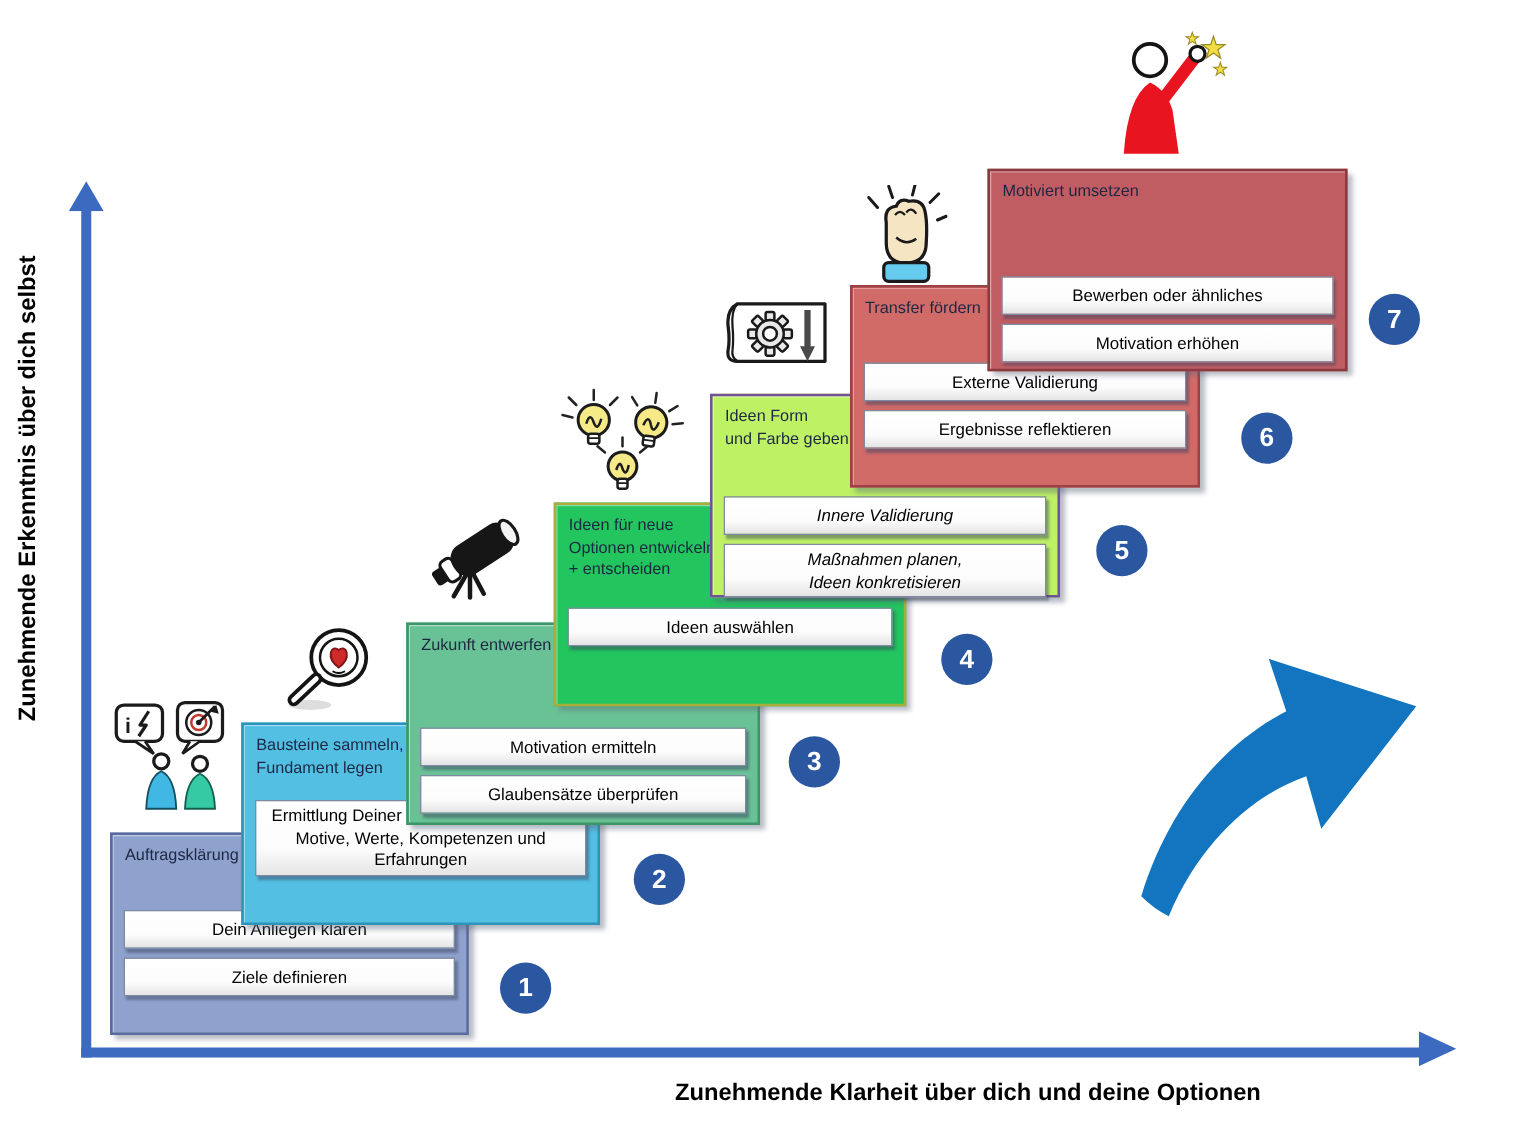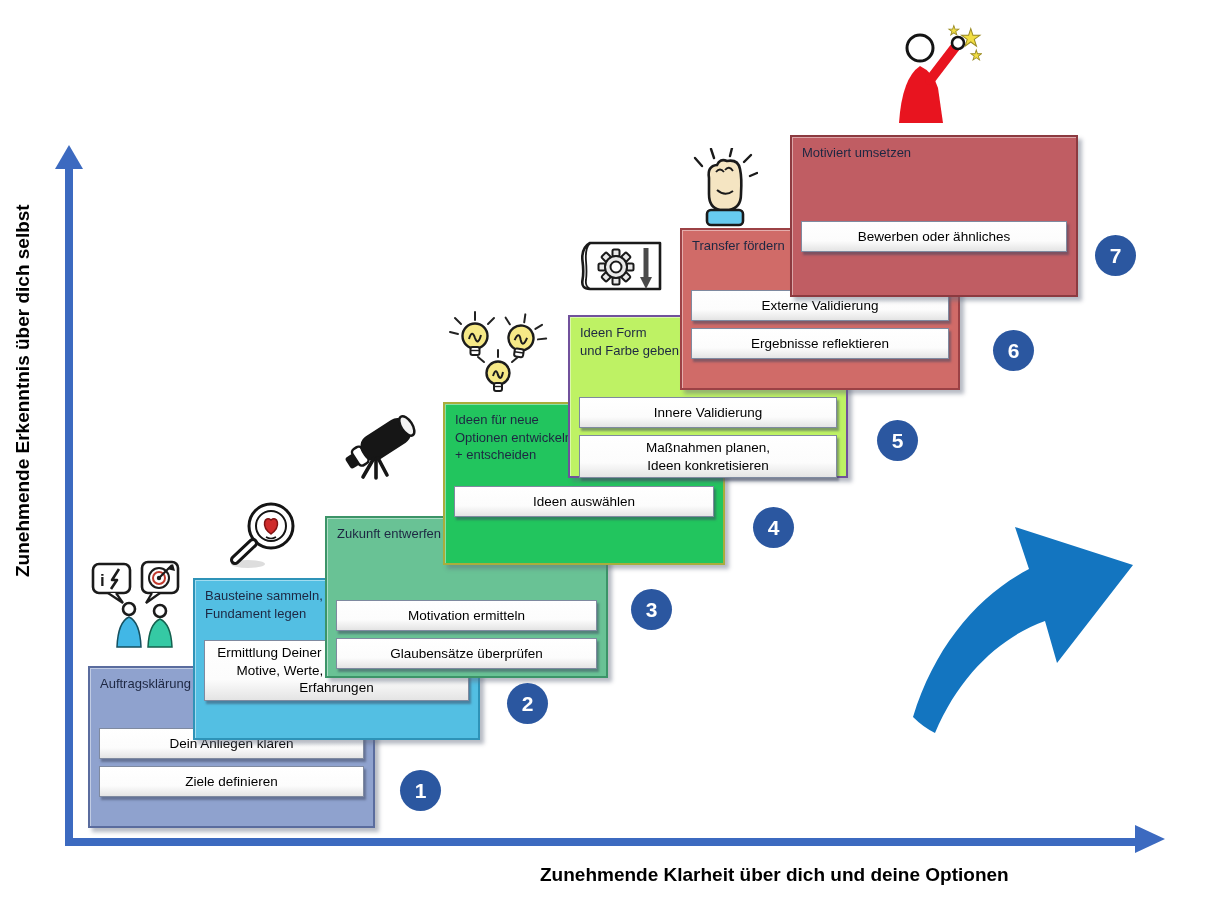--- a/index.html
+++ b/index.html
@@ -16,31 +16,31 @@
   .ylabel{position:absolute;left:12px;top:168px;height:445px;writing-mode:vertical-rl;
           transform:rotate(180deg);text-align:center;font-size:19px;font-weight:bold;color:#000;z-index:3;}
   .xlabel{position:absolute;left:540px;top:864px;width:650px;
           font-size:19px;font-weight:bold;color:#000;z-index:3;}
 
   
   .step{position:absolute;border:2px solid #555;box-sizing:border-box;
         box-shadow:inset 1px 1px 0 rgba(255,255,255,.45),4px 4px 4px rgba(95,105,125,.45);}
   .s1{left:88px;top:666px;width:287px;height:162px;z-index:1;}
   .s2{left:193px;top:578px;width:287px;height:162px;z-index:2;}
-  .s3{left:325px;top:516px;width:283px;height:162px;z-index:3;}
+  .s3{left:325px;top:498px;width:283px;height:162px;z-index:3;}
   .s4{left:443px;top:402px;width:282px;height:163px;z-index:4;}
   .s5{left:568px;top:315px;width:280px;height:163px;z-index:5;}
   .s6{left:680px;top:228px;width:280px;height:162px;z-index:6;}
   .s7{left:790px;top:135px;width:288px;height:162px;z-index:7;}
 
   .step-title{position:absolute;left:10px;top:7px;right:8px;font-size:13px;color:#1d2742;
               line-height:1.35;white-space:pre-line;}
   .items{position:absolute;left:9px;right:9px;top:60px;display:flex;flex-direction:column;gap:7px;}
   .s3 .items,.s4 .items{top:82px;}
-  .s5 .items{top:80px;}
+  .s5 .items{top:80px;font-style:italic;}
   .s7 .items{top:84px;}
   .item{box-sizing:border-box;min-height:31px;padding:3px 8px;display:flex;align-items:center;
         justify-content:center;text-align:center;font-size:13.5px;line-height:1.3;color:#000;
         background:linear-gradient(180deg,#ffffff 0%,#fcfcfc 65%,#e4e4e4 100%);
         border:1px solid #7f8aa0;white-space:pre-line;
         box-shadow:2px 3px 2px rgba(60,70,95,.5), inset 0 1px 0 #fff;}
 
   
   .num{position:absolute;width:41px;height:41px;border-radius:50%;color:#fff;font-size:21px;
        font-weight:bold;display:flex;align-items:center;justify-content:center;z-index:20;}
@@ -124,20 +124,21 @@
     <div class="items">
       <div class="item">Externe Validierung</div>
       <div class="item">Ergebnisse reflektieren</div>
     </div>
   </div>
 
   <div class="step s7" style="background-color: rgb(192, 93, 99); border-color: rgb(140, 58, 64);">
     <div class="step-title">Motiviert umsetzen</div>
     <div class="items">
       <div class="item">Bewerben oder ähnliches</div>
+      <div class="item">Motivation erhöhen</div>
     </div>
   </div>
 
   <div class="num n1" style="background-color: rgb(43, 87, 160);">1</div>
   <div class="num n2" style="background-color: rgb(43, 87, 160);">2</div>
   <div class="num n3" style="background-color: rgb(43, 87, 160);">3</div>
   <div class="num n4" style="background-color: rgb(43, 87, 160);">4</div>
   <div class="num n5" style="background-color: rgb(43, 87, 160);">5</div>
   <div class="num n6" style="background-color: rgb(43, 87, 160);">6</div>
   <div class="num n7" style="background-color: rgb(43, 87, 160);">7</div>

